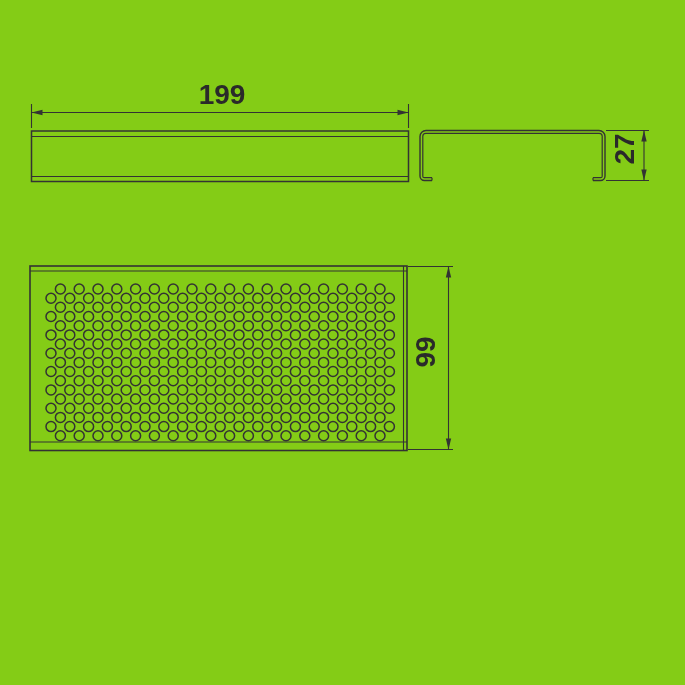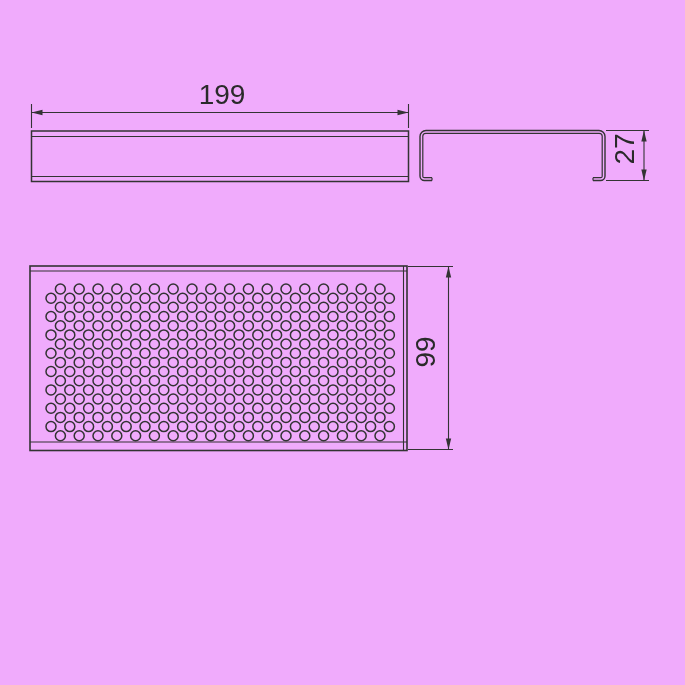--- a/index.html
+++ b/index.html
@@ -5,22 +5,23 @@
   html, body {
     margin: 0;
     padding: 0;
     background: #ffffff;
     font-family: "Liberation Sans", sans-serif;
   }
   .canvas {
     position: relative;
     width: 685px;
     height: 685px;
-    background: #f0abfc;
+    background: #84cc16;
     overflow: hidden;
+    font-weight: bold;
   }
   .drawing-svg {
     position: absolute;
     left: 0;
     top: 0;
   }
   .dim-label {
     position: absolute;
     color: #2a2a2a;
     font-size: 28px;

